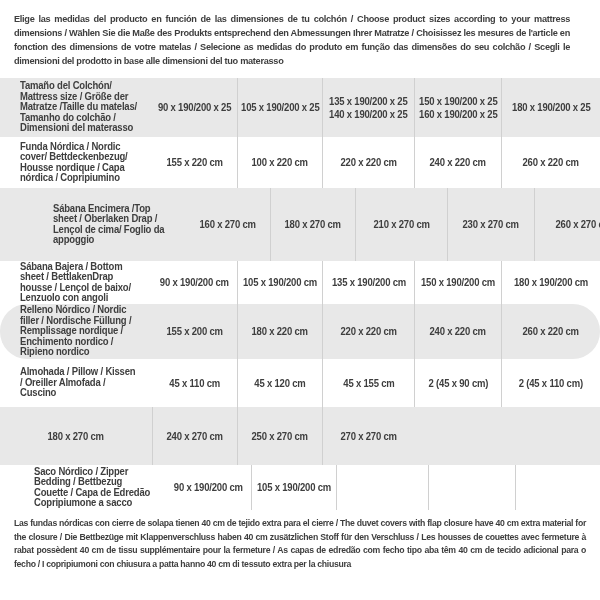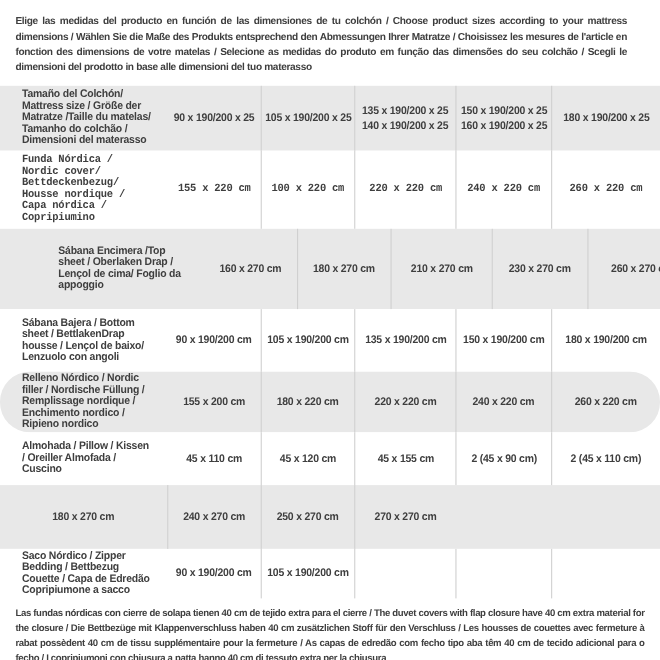--- a/index.html
+++ b/index.html
@@ -68,41 +68,41 @@
           <span class="ct">Tamaño del Colchón/ Mattress size / Größe der Matratze /Taille du matelas/ Tamanho do colchão / Dimensioni del materasso</span>
         </div>
         <div class="cell val"><span class="ct">90 x 190/200 x 25</span></div>
         <div class="cell val bl"><span class="ct">105 x 190/200 x 25</span></div>
         <div class="cell val bl"><span class="ct">135 x 190/200 x 25
 140 x 190/200 x 25</span></div>
         <div class="cell val bl"><span class="ct">150 x 190/200 x 25
 160 x 190/200 x 25</span></div>
         <div class="cell val bl"><span class="ct">180 x 190/200 x 25</span></div>
       </div>
-      <div class="row white" style="height: 71px; font-family: Liberation Mono, monospace;">
+      <div class="row white" style="height: 51px;">
         <div class="cell label">
           <span class="ct">Funda Nórdica /  Nordic cover/ Bettdeckenbezug/ Housse nordique  / Capa nórdica / Copripiumino</span>
         </div>
         <div class="cell val"><span class="ct">155 x 220 cm</span></div>
         <div class="cell val bl"><span class="ct">100 x 220 cm</span></div>
         <div class="cell val bl"><span class="ct">220 x 220 cm</span></div>
         <div class="cell val bl"><span class="ct">240 x 220 cm</span></div>
         <div class="cell val bl"><span class="ct">260 x 220 cm</span></div>
       </div>
       <div class="row shade" style="height: 73px; padding-left: 33px;">
         <div class="cell label">
           <span class="ct">Sábana Encimera /Top sheet / Oberlaken Drap / Lençol de cima/ Foglio da appoggio</span>
         </div>
         <div class="cell val"><span class="ct">160 x 270 cm</span></div>
         <div class="cell val bl"><span class="ct">180 x 270 cm</span></div>
         <div class="cell val bl"><span class="ct">210 x 270 cm</span></div>
         <div class="cell val bl"><span class="ct">230 x 270 cm</span></div>
         <div class="cell val bl"><span class="ct">260 x 270 cm</span></div>
       </div>
-      <div class="row white" style="height: 57px;">
+      <div class="row white" style="height: 43px;">
         <div class="cell label">
           <span class="ct">Sábana Bajera / Bottom sheet / BettlakenDrap housse / Lençol de baixo/ Lenzuolo con angoli</span>
         </div>
         <div class="cell val"><span class="ct">90 x 190/200 cm</span></div>
         <div class="cell val bl"><span class="ct">105 x 190/200 cm</span></div>
         <div class="cell val bl"><span class="ct">135 x 190/200 cm</span></div>
         <div class="cell val bl"><span class="ct">150 x 190/200 cm</span></div>
         <div class="cell val bl"><span class="ct">180 x 190/200 cm</span></div>
       </div>
       <div class="row shade" style="height: 55px; border-radius: 27px;">
@@ -124,21 +124,21 @@
         <div class="cell val bl"><span class="ct">45 x 155 cm</span></div>
         <div class="cell val bl"><span class="ct">2 (45 x 90 cm)</span></div>
         <div class="cell val bl"><span class="ct">2 (45 x 110 cm)</span></div>
       </div>
       <div class="row shade" style="height: 58px;">
         <div class="cell val"><span class="ct">180 x 270 cm</span></div>
         <div class="cell val bl"><span class="ct">240 x 270 cm</span></div>
         <div class="cell val bl"><span class="ct">250 x 270 cm</span></div>
         <div class="cell val bl"><span class="ct">270 x 270 cm</span></div>
       </div>
-      <div class="row white" style="height: 45px;">
+      <div class="row white" style="height: 45px; padding-left: 14px;">
         <div class="cell label">
           <span class="ct">Saco Nórdico / Zipper Bedding / Bettbezug Couette  / Capa de Edredão Copripiumone a sacco</span>
         </div>
         <div class="cell val"><span class="ct">90 x 190/200 cm</span></div>
         <div class="cell val bl"><span class="ct">105 x 190/200 cm</span></div>
         <div class="cell val bl"><span class="ct"></span></div>
         <div class="cell val bl"><span class="ct"></span></div>
         <div class="cell val bl"><span class="ct"></span></div>
       </div>
     </div>

